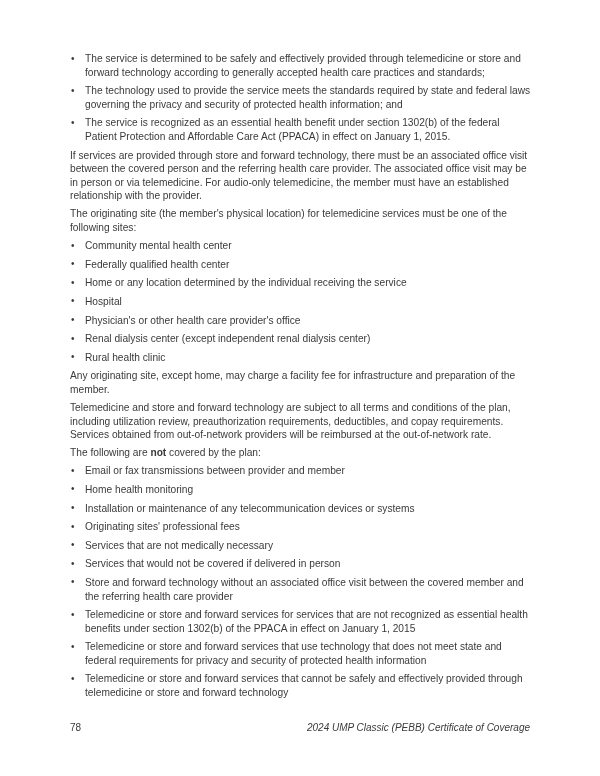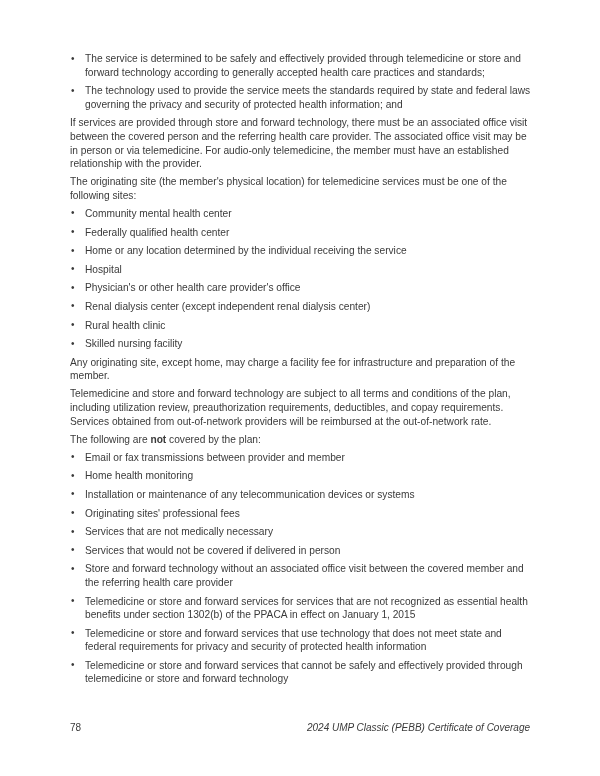--- a/index.html
+++ b/index.html
@@ -67,20 +67,23 @@
     <ul class="bullets">
 
         <li>
           <span>The service is determined to be safely and effectively provided through telemedicine or store and forward technology according to generally accepted health care practices and standards;</span>
         </li>
 
         <li>
           <span>The technology used to provide the service meets the standards required by state and federal laws governing the privacy and security of protected health information; and</span>
         </li>
 
+        <li>
+          <span>The service is recognized as an essential health benefit under section 1302(b) of the federal Patient Protection and Affordable Care Act (PPACA) in effect on January 1, 2015.</span>
+        </li>
       </ul>
 
     <p class="para">If services are provided through store and forward technology, there must be an associated office visit between the covered person and the referring health care provider. The associated office visit may be in person or via telemedicine. For audio-only telemedicine, the member must have an established relationship with the provider.</p>
 
     <p class="para">The originating site (the member's physical location) for telemedicine services must be one of the following sites:</p>
 
     <ul class="bullets">
 
         <li>
           <span>Community mental health center</span>
@@ -103,23 +106,20 @@
         </li>
 
         <li>
           <span>Renal dialysis center (except independent renal dialysis center)</span>
         </li>
 
         <li>
           <span>Rural health clinic</span>
         </li>
 
-        <li>
-          <span>Skilled nursing facility</span>
-        </li>
       </ul>
 
     <p class="para">Any originating site, except home, may charge a facility fee for infrastructure and preparation of the member.</p>
 
     <p class="para">Telemedicine and store and forward technology are subject to all terms and conditions of the plan, including utilization review, preauthorization requirements, deductibles, and copay requirements. Services obtained from out-of-network providers will be reimbursed at the out-of-network rate.</p>
 
     <p class="para"><span>The following are </span><span class="bold">not</span><span> covered by the plan:</span></p>
 
     <ul class="bullets">
 

